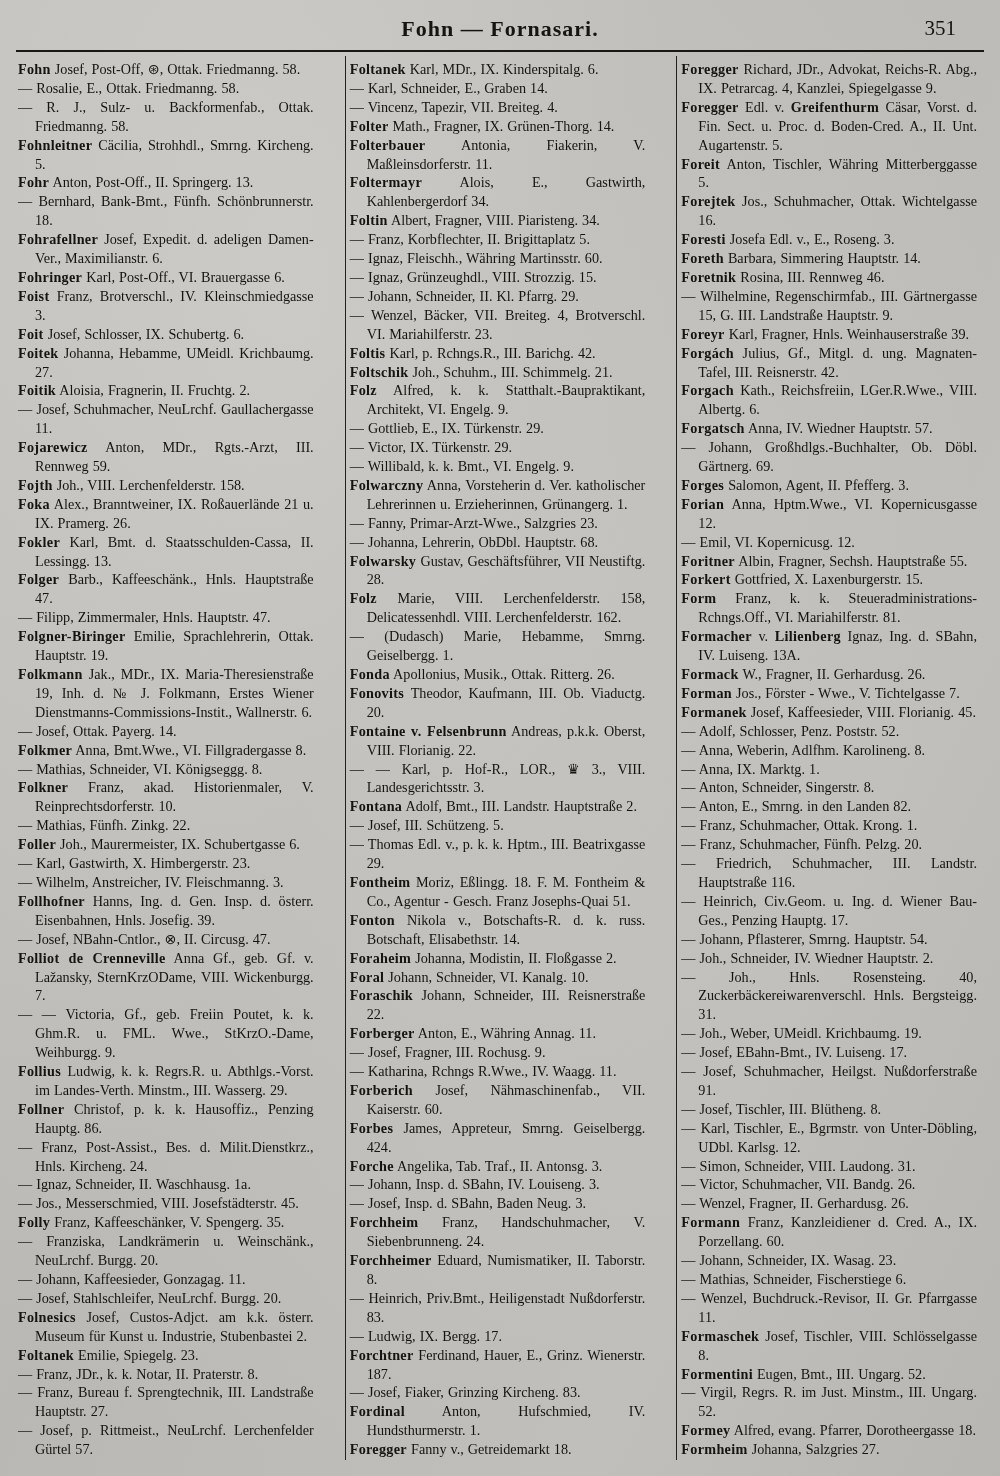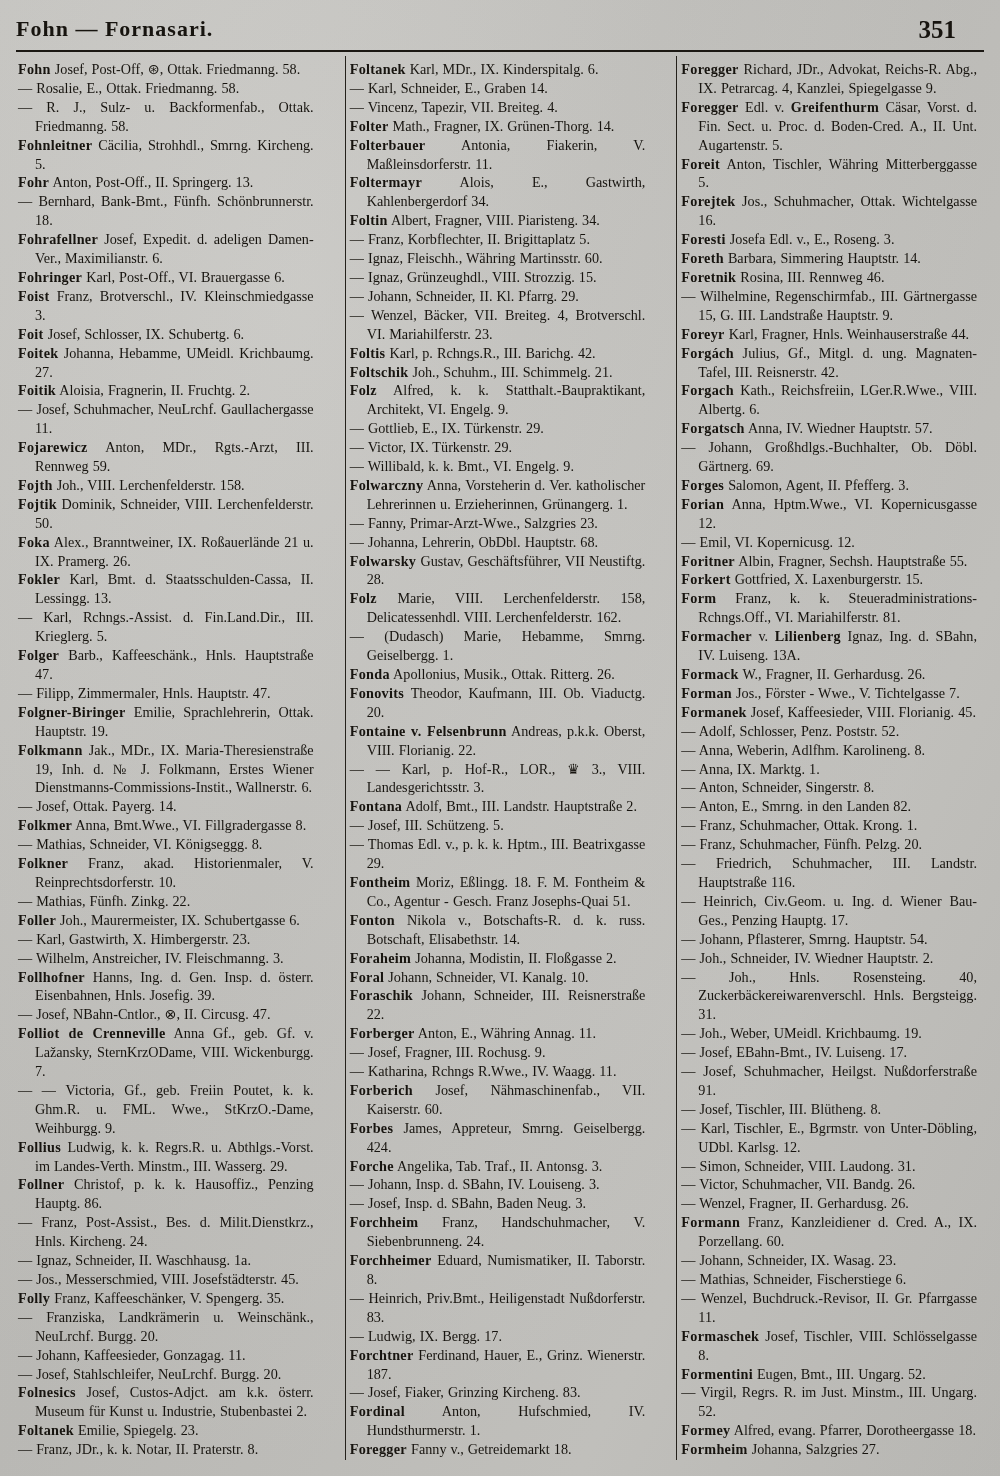--- a/index.html
+++ b/index.html
@@ -23,31 +23,32 @@
   }
   .page-header {
     position: relative;
     height: 40px;
     border-bottom: 2px solid #1b1813;
     margin-bottom: 4px;
   }
   .page-title {
     position: absolute;
     left: 0; right: 0;
+    text-align: center;
     top: 6px;
     font-size: 22px;
     font-weight: bold;
     letter-spacing: 1px;
   }
   .page-number {
     position: absolute;
     right: 28px;
     top: 6px;
-    font-size: 25px;
-    font-weight: bold;
+    font-size: 21px;
+    font-weight: normal;
   }
   .columns {
     display: flex;
     height: 1404px;
     overflow: hidden;
     gap: 24px;
   }
   .column {
     flex: 1 1 0;
     box-sizing: border-box;
@@ -90,24 +91,22 @@
         <p class="entry"><span class="body">— Bernhard, Bank-Bmt., Fünfh. Schönbrunnerstr. 18.</span></p>
         <p class="entry"><span class="lead">Fohrafellner</span><span class="body"> Josef, Expedit. d. adeligen Damen-Ver., Maximilianstr. 6.</span></p>
         <p class="entry"><span class="lead">Fohringer</span><span class="body"> Karl, Post-Off., VI. Brauergasse 6.</span></p>
         <p class="entry"><span class="lead">Foist</span><span class="body"> Franz, Brotverschl., IV. Kleinschmiedgasse 3.</span></p>
         <p class="entry"><span class="lead">Foit</span><span class="body"> Josef, Schlosser, IX. Schubertg. 6.</span></p>
         <p class="entry"><span class="lead">Foitek</span><span class="body"> Johanna, Hebamme, UMeidl. Krichbaumg. 27.</span></p>
         <p class="entry"><span class="lead">Foitik</span><span class="body"> Aloisia, Fragnerin, II. Fruchtg. 2.</span></p>
         <p class="entry"><span class="body">— Josef, Schuhmacher, NeuLrchf. Gaullachergasse 11.</span></p>
         <p class="entry"><span class="lead">Fojarewicz</span><span class="body"> Anton, MDr., Rgts.-Arzt, III. Rennweg 59.</span></p>
         <p class="entry"><span class="lead">Fojth</span><span class="body"> Joh., VIII. Lerchenfelderstr. 158.</span></p>
-        <p class="entry"><span class="lead">Fojtik</span><span class="body"> Dominik, Schneider, VIII. Lerchenfelderstr. 50.</span></p>
         <p class="entry"><span class="lead">Foka</span><span class="body"> Alex., Branntweiner, IX. Roßauerlände 21 u. IX. Pramerg. 26.</span></p>
         <p class="entry"><span class="lead">Fokler</span><span class="body"> Karl, Bmt. d. Staatsschulden-Cassa, II. Lessingg. 13.</span></p>
-        <p class="entry"><span class="body">— Karl, Rchngs.-Assist. d. Fin.Land.Dir., III. Krieglerg. 5.</span></p>
         <p class="entry"><span class="lead">Folger</span><span class="body"> Barb., Kaffeeschänk., Hnls. Hauptstraße 47.</span></p>
         <p class="entry"><span class="body">— Filipp, Zimmermaler, Hnls. Hauptstr. 47.</span></p>
         <p class="entry"><span class="lead">Folgner-Biringer</span><span class="body"> Emilie, Sprachlehrerin, Ottak. Hauptstr. 19.</span></p>
         <p class="entry"><span class="lead">Folkmann</span><span class="body"> Jak., MDr., IX. Maria-Theresienstraße 19, Inh. d. № J. Folkmann, Erstes Wiener Dienstmanns-Commissions-Instit., Wallnerstr. 6.</span></p>
         <p class="entry"><span class="body">— Josef, Ottak. Payerg. 14.</span></p>
         <p class="entry"><span class="lead">Folkmer</span><span class="body"> Anna, Bmt.Wwe., VI. Fillgradergasse 8.</span></p>
         <p class="entry"><span class="body">— Mathias, Schneider, VI. Königseggg. 8.</span></p>
         <p class="entry"><span class="lead">Folkner</span><span class="body"> Franz, akad. Historienmaler, V. Reinprechtsdorferstr. 10.</span></p>
         <p class="entry"><span class="body">— Mathias, Fünfh. Zinkg. 22.</span></p>
         <p class="entry"><span class="lead">Foller</span><span class="body"> Joh., Maurermeister, IX. Schubertgasse 6.</span></p>
@@ -189,21 +188,21 @@
       </div>
     <div class="column">
         <p class="entry"><span class="lead">Foregger</span><span class="body"> Richard, JDr., Advokat, Reichs-R. Abg., IX. Petrarcag. 4, Kanzlei, Spiegelgasse 9.</span></p>
         <p class="entry"><span class="lead">Foregger</span><span class="body"> Edl. v. </span><span class="lead">Greifenthurm</span><span class="body"> Cäsar, Vorst. d. Fin. Sect. u. Proc. d. Boden-Cred. A., II. Unt. Augartenstr. 5.</span></p>
         <p class="entry"><span class="lead">Foreit</span><span class="body"> Anton, Tischler, Währing Mitterberggasse 5.</span></p>
         <p class="entry"><span class="lead">Forejtek</span><span class="body"> Jos., Schuhmacher, Ottak. Wichtelgasse 16.</span></p>
         <p class="entry"><span class="lead">Foresti</span><span class="body"> Josefa Edl. v., E., Roseng. 3.</span></p>
         <p class="entry"><span class="lead">Foreth</span><span class="body"> Barbara, Simmering Hauptstr. 14.</span></p>
         <p class="entry"><span class="lead">Foretnik</span><span class="body"> Rosina, III. Rennweg 46.</span></p>
         <p class="entry"><span class="body">— Wilhelmine, Regenschirmfab., III. Gärtnergasse 15, G. III. Landstraße Hauptstr. 9.</span></p>
-        <p class="entry"><span class="lead">Foreyr</span><span class="body"> Karl, Fragner, Hnls. Weinhauserstraße 44.</span></p>
+        <p class="entry"><span class="lead">Foreyr</span><span class="body"> Karl, Fragner, Hnls. Weinhauserstraße 39.</span></p>
         <p class="entry"><span class="lead">Forgách</span><span class="body"> Julius, Gf., Mitgl. d. ung. Magnaten-Tafel, III. Reisnerstr. 42.</span></p>
         <p class="entry"><span class="lead">Forgach</span><span class="body"> Kath., Reichsfreiin, LGer.R.Wwe., VIII. Albertg. 6.</span></p>
         <p class="entry"><span class="lead">Forgatsch</span><span class="body"> Anna, IV. Wiedner Hauptstr. 57.</span></p>
         <p class="entry"><span class="body">— Johann, Großhdlgs.-Buchhalter, Ob. Döbl. Gärtnerg. 69.</span></p>
         <p class="entry"><span class="lead">Forges</span><span class="body"> Salomon, Agent, II. Pfefferg. 3.</span></p>
         <p class="entry"><span class="lead">Forian</span><span class="body"> Anna, Hptm.Wwe., VI. Kopernicusgasse 12.</span></p>
         <p class="entry"><span class="body">— Emil, VI. Kopernicusg. 12.</span></p>
         <p class="entry"><span class="lead">Foritner</span><span class="body"> Albin, Fragner, Sechsh. Hauptstraße 55.</span></p>
         <p class="entry"><span class="lead">Forkert</span><span class="body"> Gottfried, X. Laxenburgerstr. 15.</span></p>
         <p class="entry"><span class="lead">Form</span><span class="body"> Franz, k. k. Steueradministrations-Rchngs.Off., VI. Mariahilferstr. 81.</span></p>

